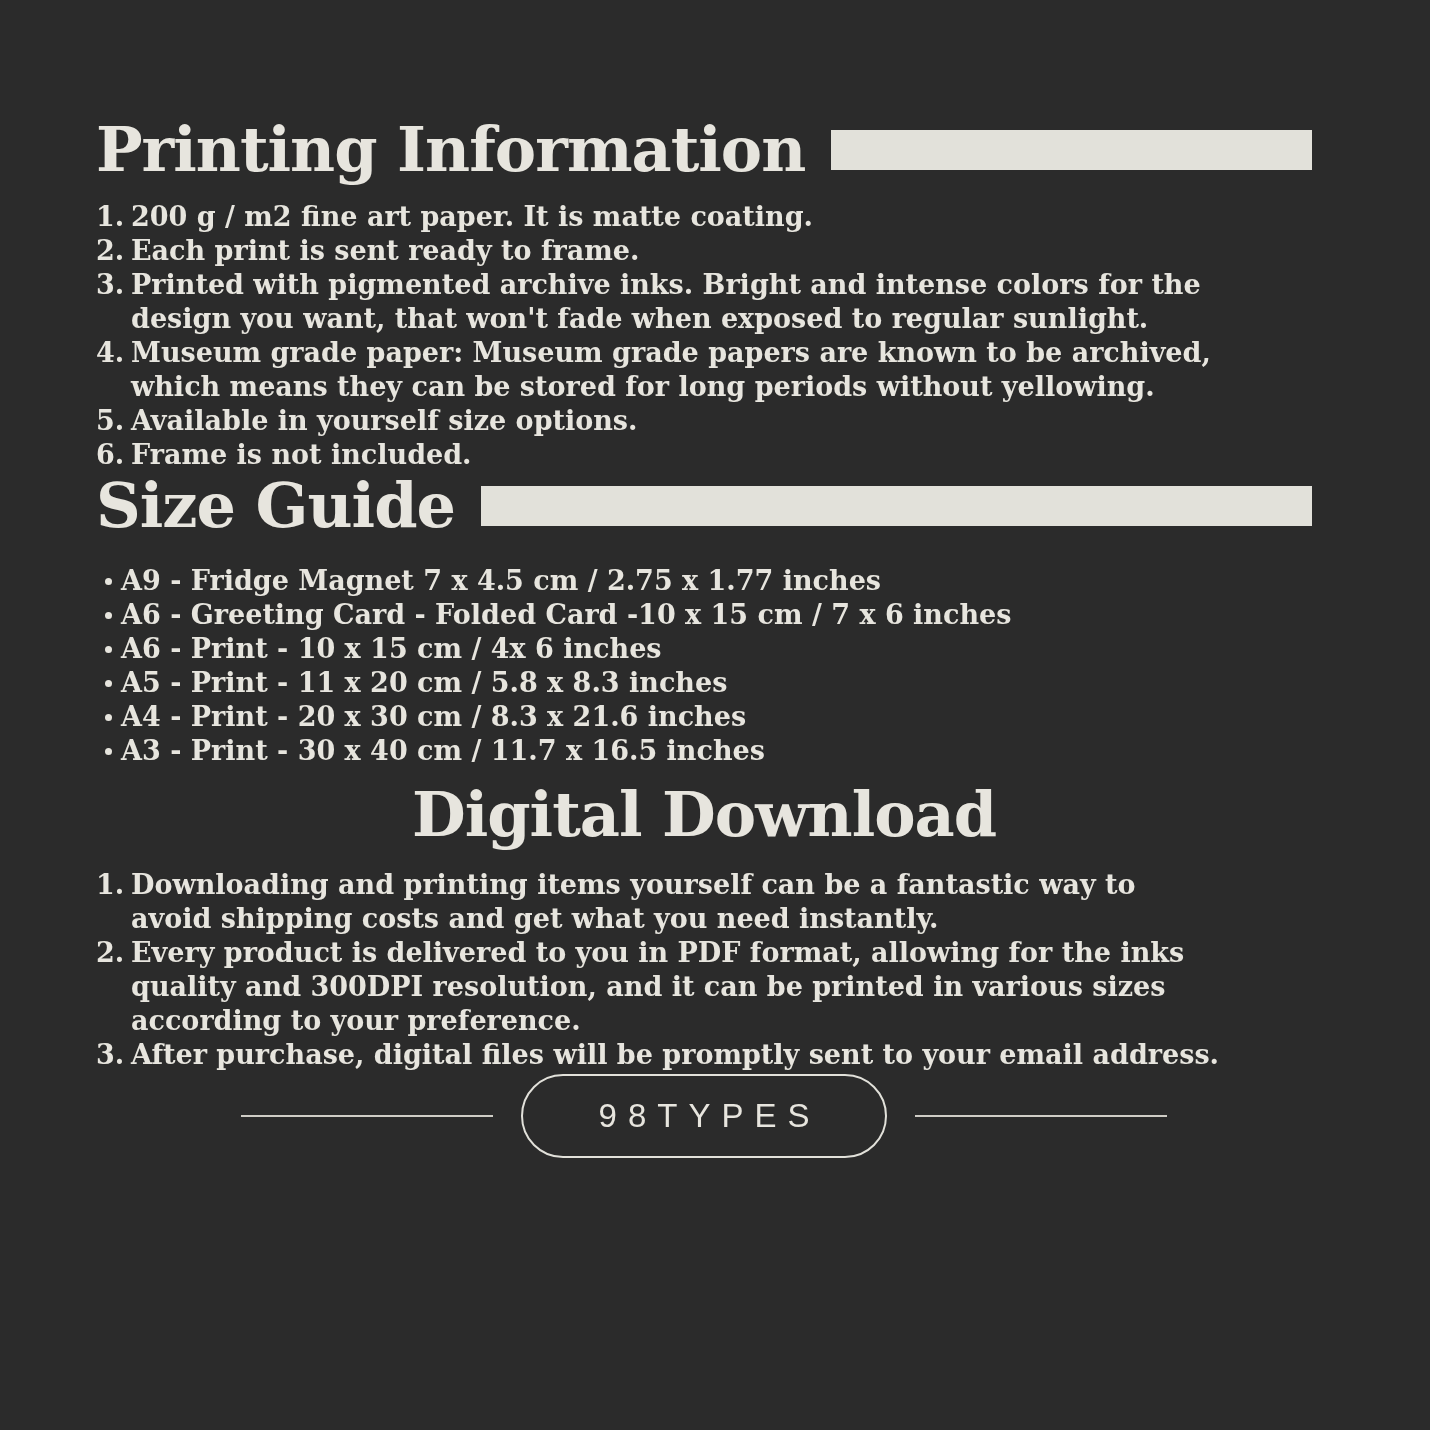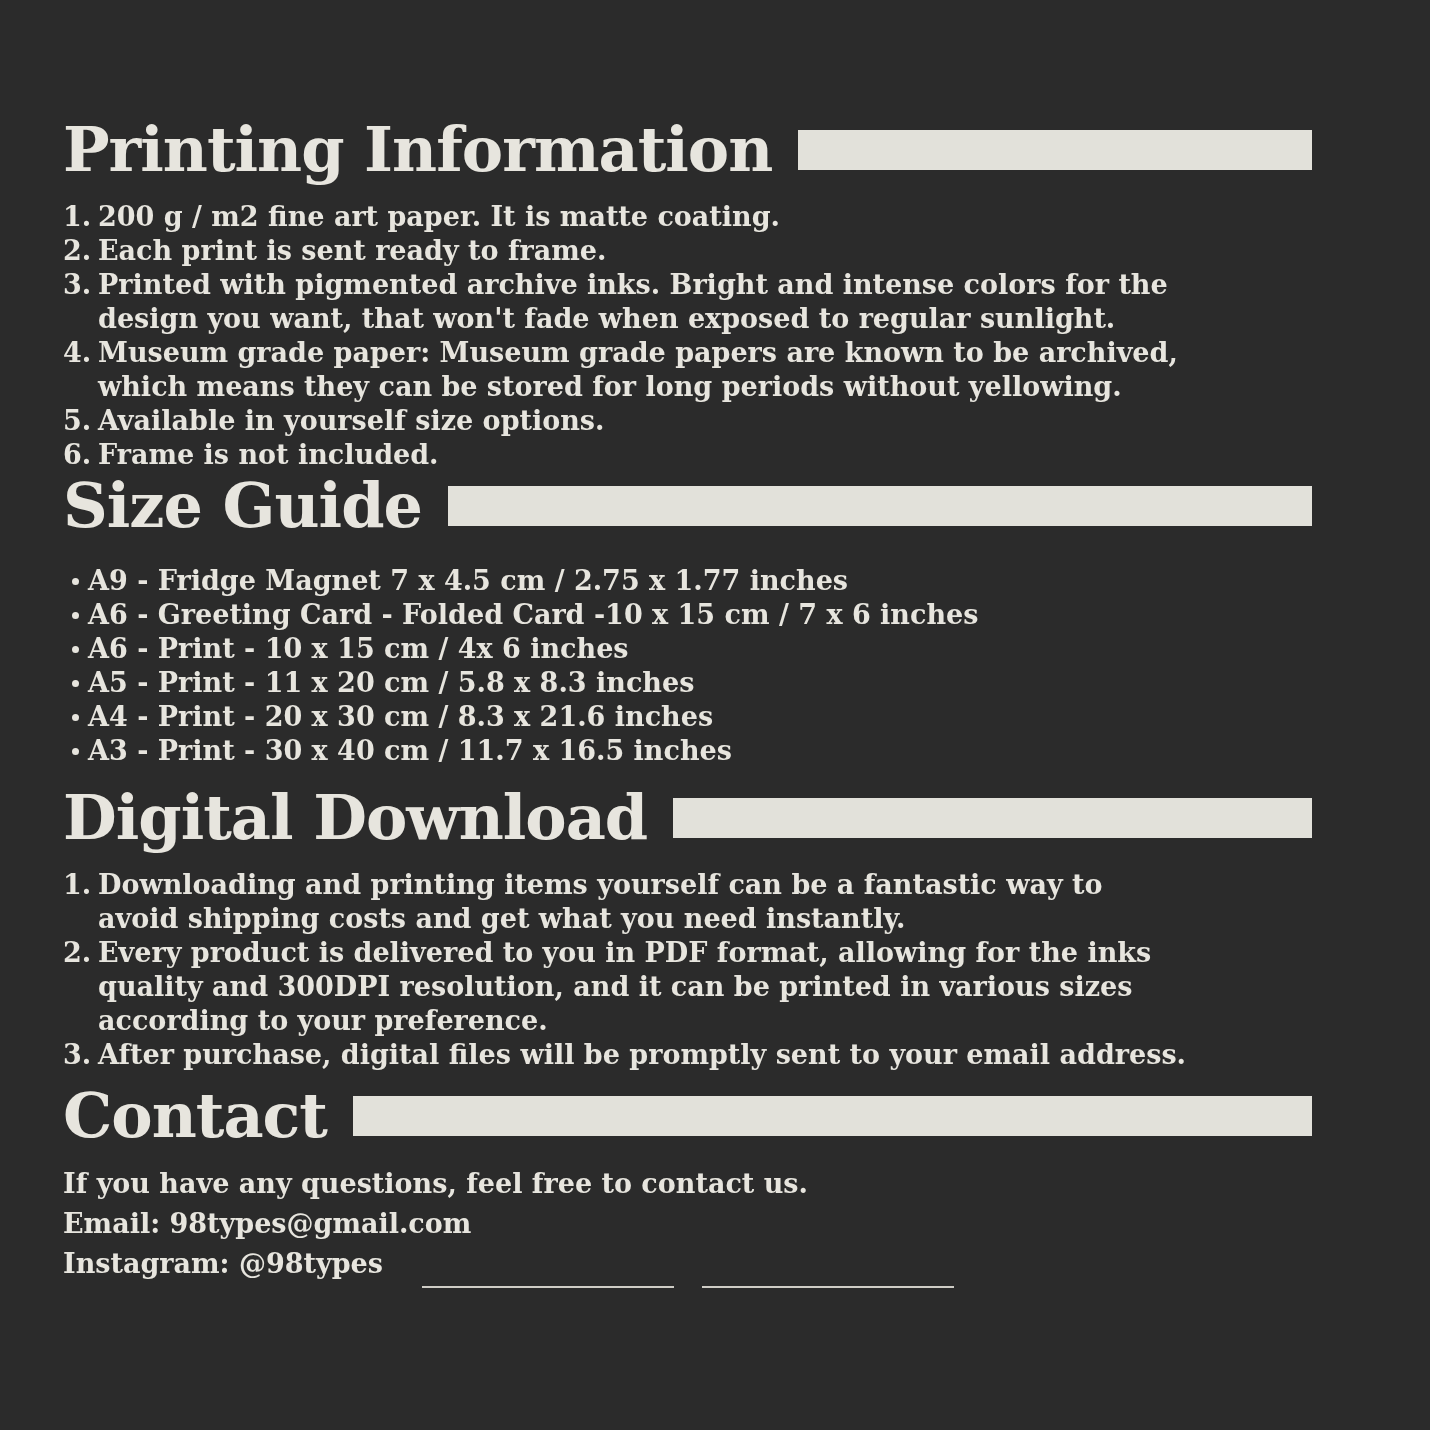--- a/index.html
+++ b/index.html
@@ -11,21 +11,21 @@
   * { margin: 0; padding: 0; box-sizing: border-box; }
   html, body { background: var(--background); }
   .page {
     position: relative;
     width: 1430px;
     height: 1430px;
     background: var(--background);
     color: var(--foreground);
     font-family: "DejaVu Serif", "Liberation Serif", serif;
     font-weight: bold;
-    padding: 0 118px 0 63px;
+    padding: 0 118px 0 96px;
     overflow: hidden;
   }
   .h-row {
     display: flex;
     align-items: center;
     height: 68px;
   }
   .h-title {
     font-size: 62px;
     letter-spacing: -1px;
@@ -34,21 +34,21 @@
     font-weight: bold;
   }
   .h-bar {
     flex: 1;
     height: 40px;
     background: var(--bar);
     margin-left: 26px;
   }
   .row-1 { margin-top: 116px; }
   .row-2 { }
-  .row-3 { margin-top: 16px; }
+  .row-3 { margin-top: 16px; flex-direction: column; }
   .row-4 { margin-top: 10px; }
   .list { list-style: none; margin-top: 16px; }
   .list-sg { margin-top: 24px; }
   .li {
     display: flex;
     align-items: flex-start;
     font-size: 27px;
     line-height: 34px;
   }
   .li-marker {
@@ -208,30 +208,22 @@
 quality and 300DPI resolution, and it can be printed in various sizes
 according to your preference.</span>
       </li>
       <li class="li">
         <span class="li-marker">3.</span>
         <span class="li-text">After purchase, digital files will be promptly sent to your email address.</span>
       </li>
     </ol>
   </section>
 
-  <section>
-    <div class="h-row row-4">
-      <div class="h-title">Contact</div>
-      <div class="h-bar"></div>
-    </div>
-    <div class="contact-lines">
-      <p class="contact-line">If you have any questions, feel free to contact us.</p>
-      <p class="contact-line">Email: 98types@gmail.com</p>
-      <p class="contact-line">Instagram: @98types</p>
-    </div>
-  </section>
 
   <div class="footer">
     <div class="footer-line"></div>
+    <div class="brand-pill">
+      <span class="brand-text">98TYPES</span>
+    </div>
     <div class="footer-line"></div>
   </div>
 
 </div>
 
 </body></html>

